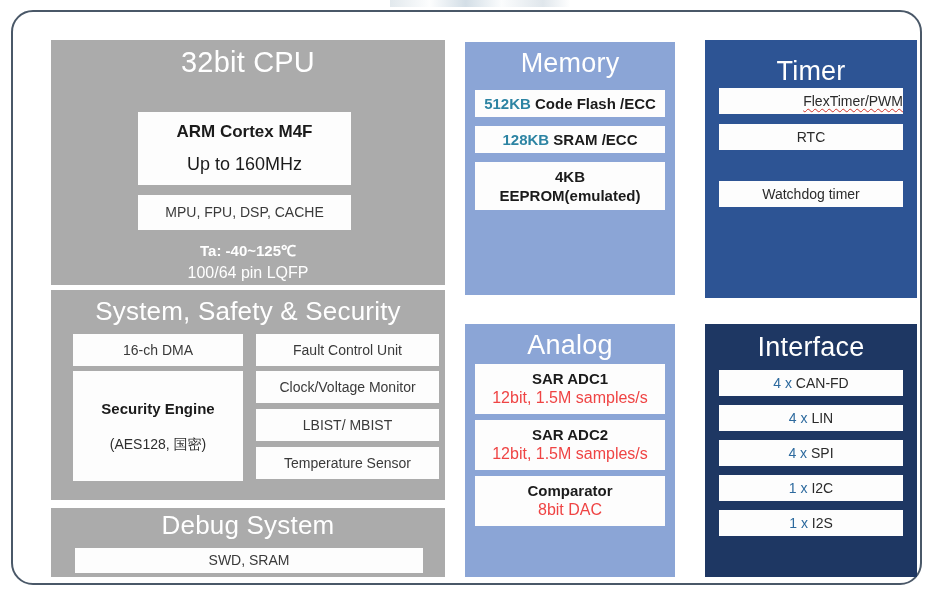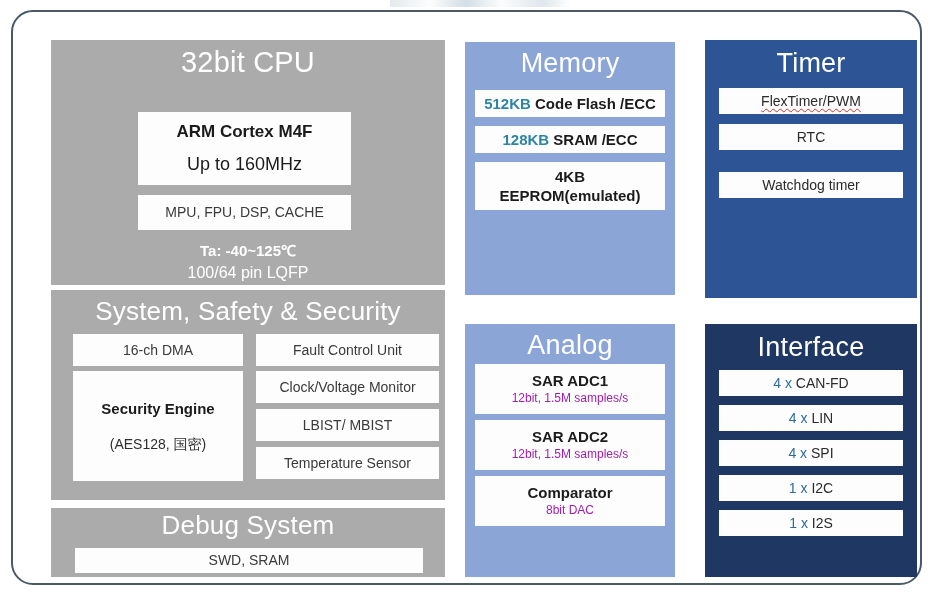--- a/index.html
+++ b/index.html
@@ -136,39 +136,39 @@
   #mem-sram   .line { font-size: 15px; font-weight: bold; color: #1b1b1b; }
   #mem-eeprom .l1   { font-size: 15px; font-weight: bold; }
   #mem-eeprom .l2   { font-size: 15px; font-weight: bold; color: #1b1b1b; }
 
   .accent { color: #2d84a3; }
 
   #ana-adc1 { top: 40px;  height: 50px; }
   #ana-adc2 { top: 96px;  height: 50px; }
   #ana-comp { top: 152px; height: 50px; }
   .mid-chip .l1 { font-size: 15px; font-weight: bold; color: #1b1b1b; }
-  .mid-chip .l2 { font-size: 12px; color: #a21caf; margin-top: 2px; }
+  .mid-chip .l2 { font-size: 16px; color: #ef4444; margin-top: 2px; }
 
   
   #timer-block     { left: 692px; top: 28px;  width: 212px; height: 258px;
                      background: #2d5494; }
   #interface-block { left: 692px; top: 312px; width: 212px; height: 253px;
                      background: #1e3763; }
 
-  #timer-block .block-title     { font-size: 27px; padding-top: 8px; }
+  #timer-block .block-title     { font-size: 27px; padding-top: 16px; }
   #interface-block .block-title { font-size: 27px; padding-top: 8px; }
 
   .right-chip {
     position: absolute; left: 14px; width: 184px; height: 26px;
     font-size: 14px;
   }
 
-  #tmr-flex { top: 48px; }
+  #tmr-flex { top: 48px; align-items: flex-end; }
   #tmr-rtc  { top: 84px; }
-  #tmr-wdt  { top: 132px; }
+  #tmr-wdt  { top: 141px; }
 
   .squiggle {
     text-decoration: underline wavy #d0342c;
     text-underline-offset: 2px;
     text-decoration-thickness: 1px;
   }
 
   #if-can { top: 46px; }
   #if-lin { top: 81px; }
   #if-spi { top: 116px; }

